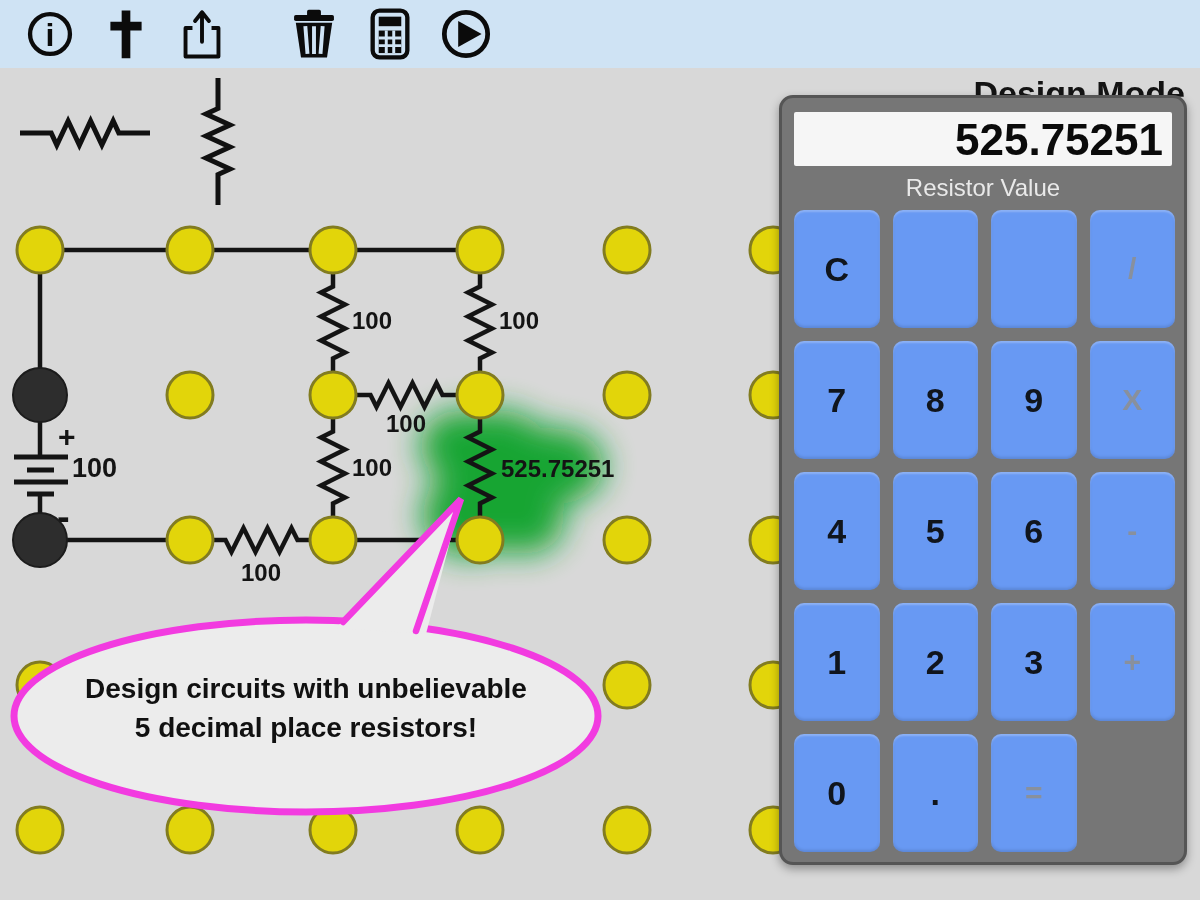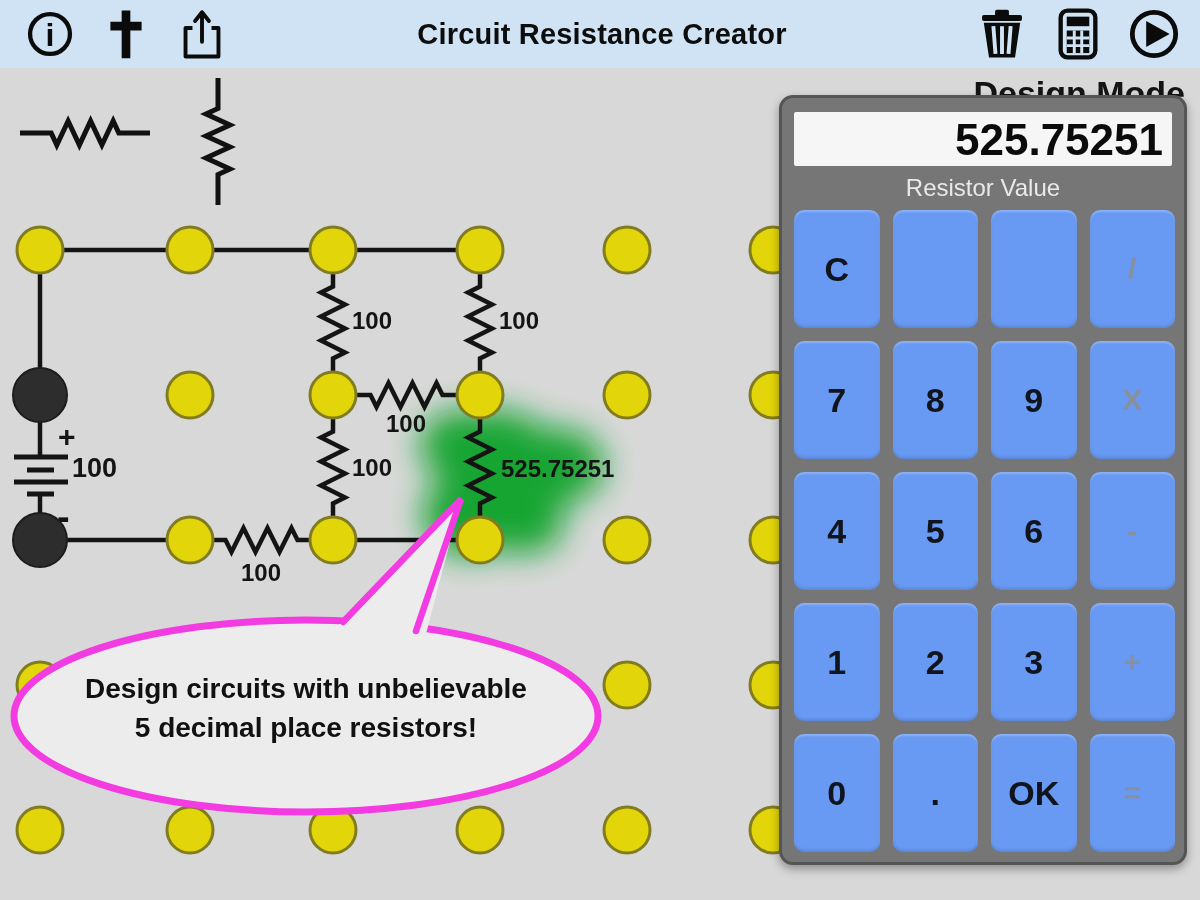--- a/index.html
+++ b/index.html
@@ -73,21 +73,20 @@
       <text y="14" text-anchor="middle" font-family="'DejaVu Serif',serif" font-weight="bold" font-size="37" fill="#0b0b0b">i</text>
     </svg>
     <svg class="tb-icon" viewBox="-30 -30 60 60">
       <path d="M 0,-27 V 28 M -18,-9 H 18" stroke="#0b0b0b" stroke-width="10" fill="none"></path>
     </svg>
     <svg class="tb-icon" viewBox="-30 -30 60 60">
       <path d="M -11,-7 H -19 V 26 H 19 V -7 H 11" fill="none" stroke="#0b0b0b" stroke-width="4.5" stroke-linejoin="round"></path>
       <path d="M 0,9 V -25 M 0,-25 L -8,-15 M 0,-25 L 8,-15" fill="none" stroke="#0b0b0b" stroke-width="4.5" stroke-linecap="round" stroke-linejoin="round"></path>
     </svg>
   </div>
-  <div class="tb-title">Circuit Resistance Creator</div>
   <div class="icon-group right">
     <svg class="tb-icon" viewBox="-30 -30 60 60">
       <rect x="-8" y="-28" width="16" height="8" rx="2" fill="#0b0b0b"></rect>
       <rect x="-23" y="-22" width="46" height="7" rx="2" fill="#0b0b0b"></rect>
       <path d="M -21,-13 H 21 L 15,27 H -15 Z" fill="#0b0b0b"></path>
       <path d="M -10,-9 L -7.5,23 M 0,-9 V 23 M 10,-9 L 7.5,23" stroke="#cfe3f4" stroke-width="4.5" fill="none"></path>
     </svg>
     <svg class="tb-icon" viewBox="-30 -30 60 60">
       <rect x="-20" y="-27" width="40" height="54" rx="8" fill="none" stroke="#0b0b0b" stroke-width="5"></rect>
       <rect x="-13" y="-20" width="26" height="11" fill="#0b0b0b"></rect>
@@ -211,16 +210,15 @@
       <div class="key">4</div>
       <div class="key">5</div>
       <div class="key">6</div>
       <div class="key op">-</div>
       <div class="key">1</div>
       <div class="key">2</div>
       <div class="key">3</div>
       <div class="key op">+</div>
       <div class="key">0</div>
       <div class="key">.</div>
-      <div class="key">OK</div>
       <div class="key op">=</div>
     </div>
 </aside>
 
 </body></html>

